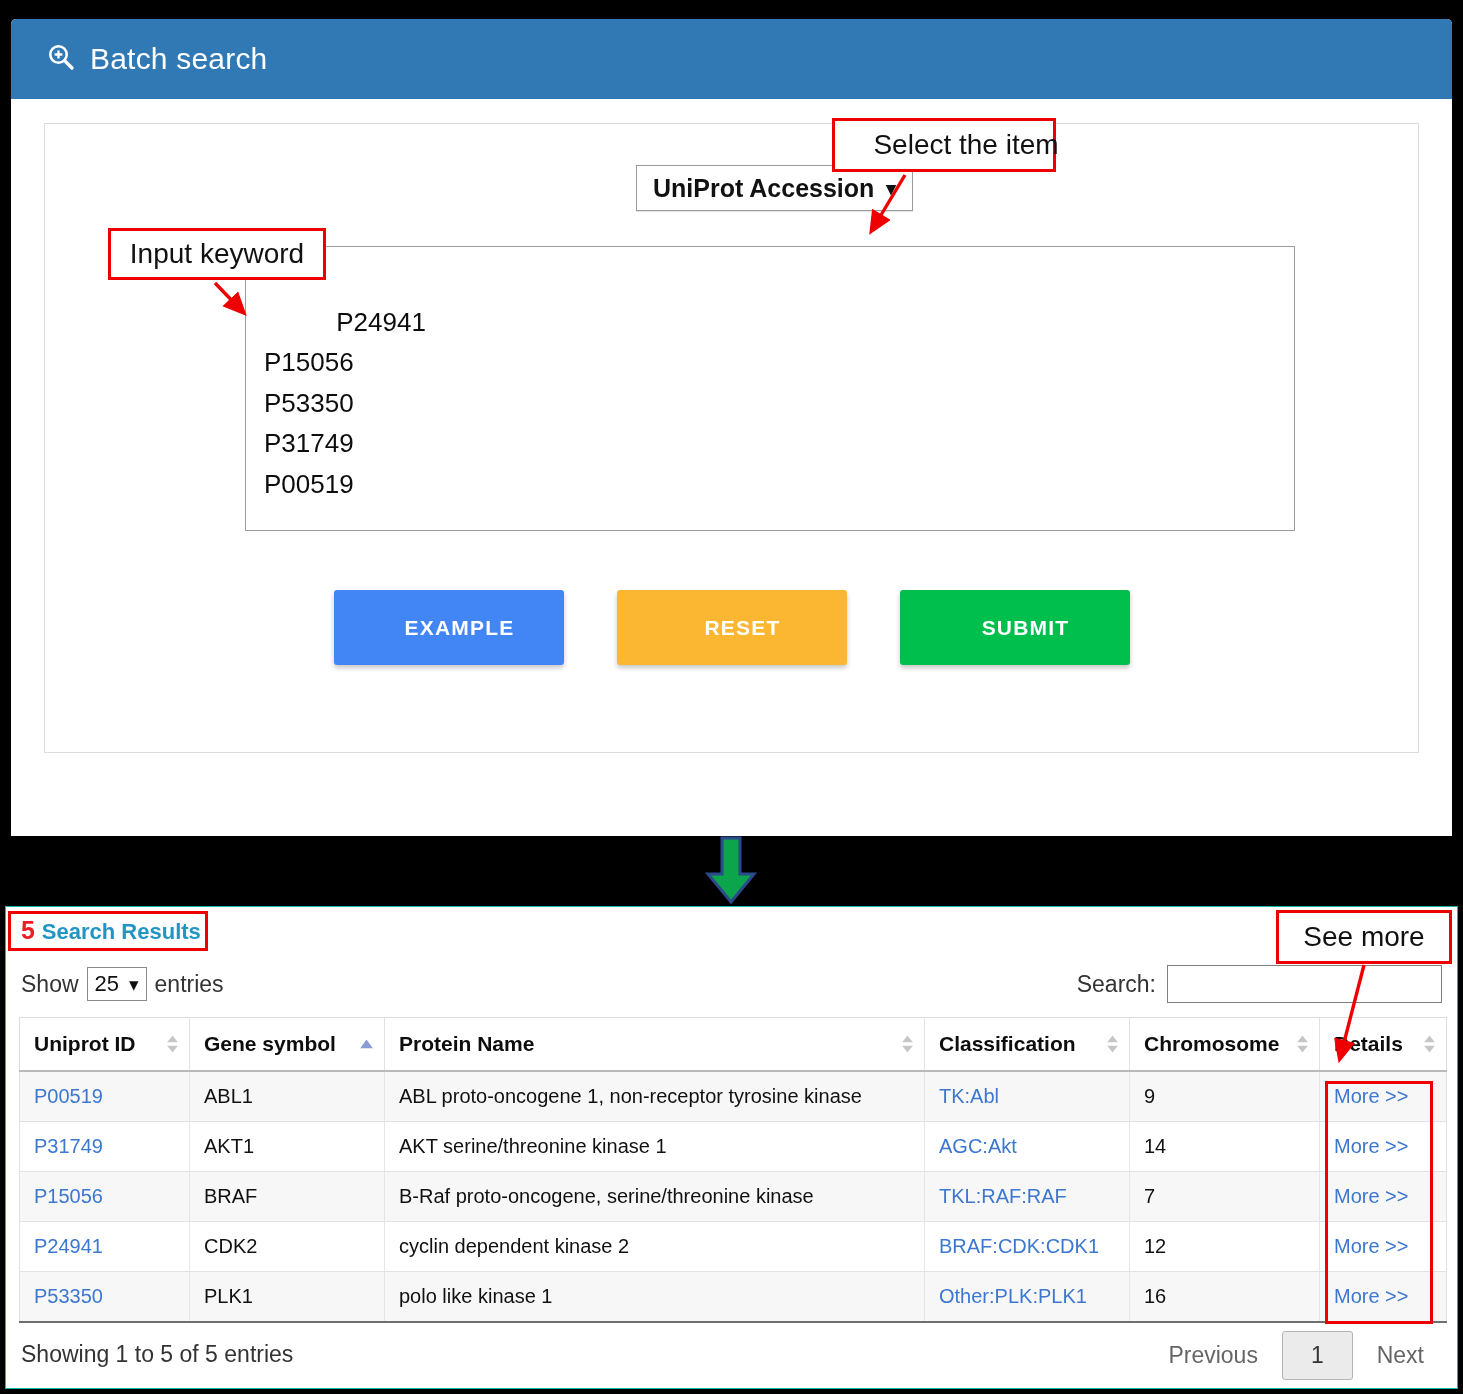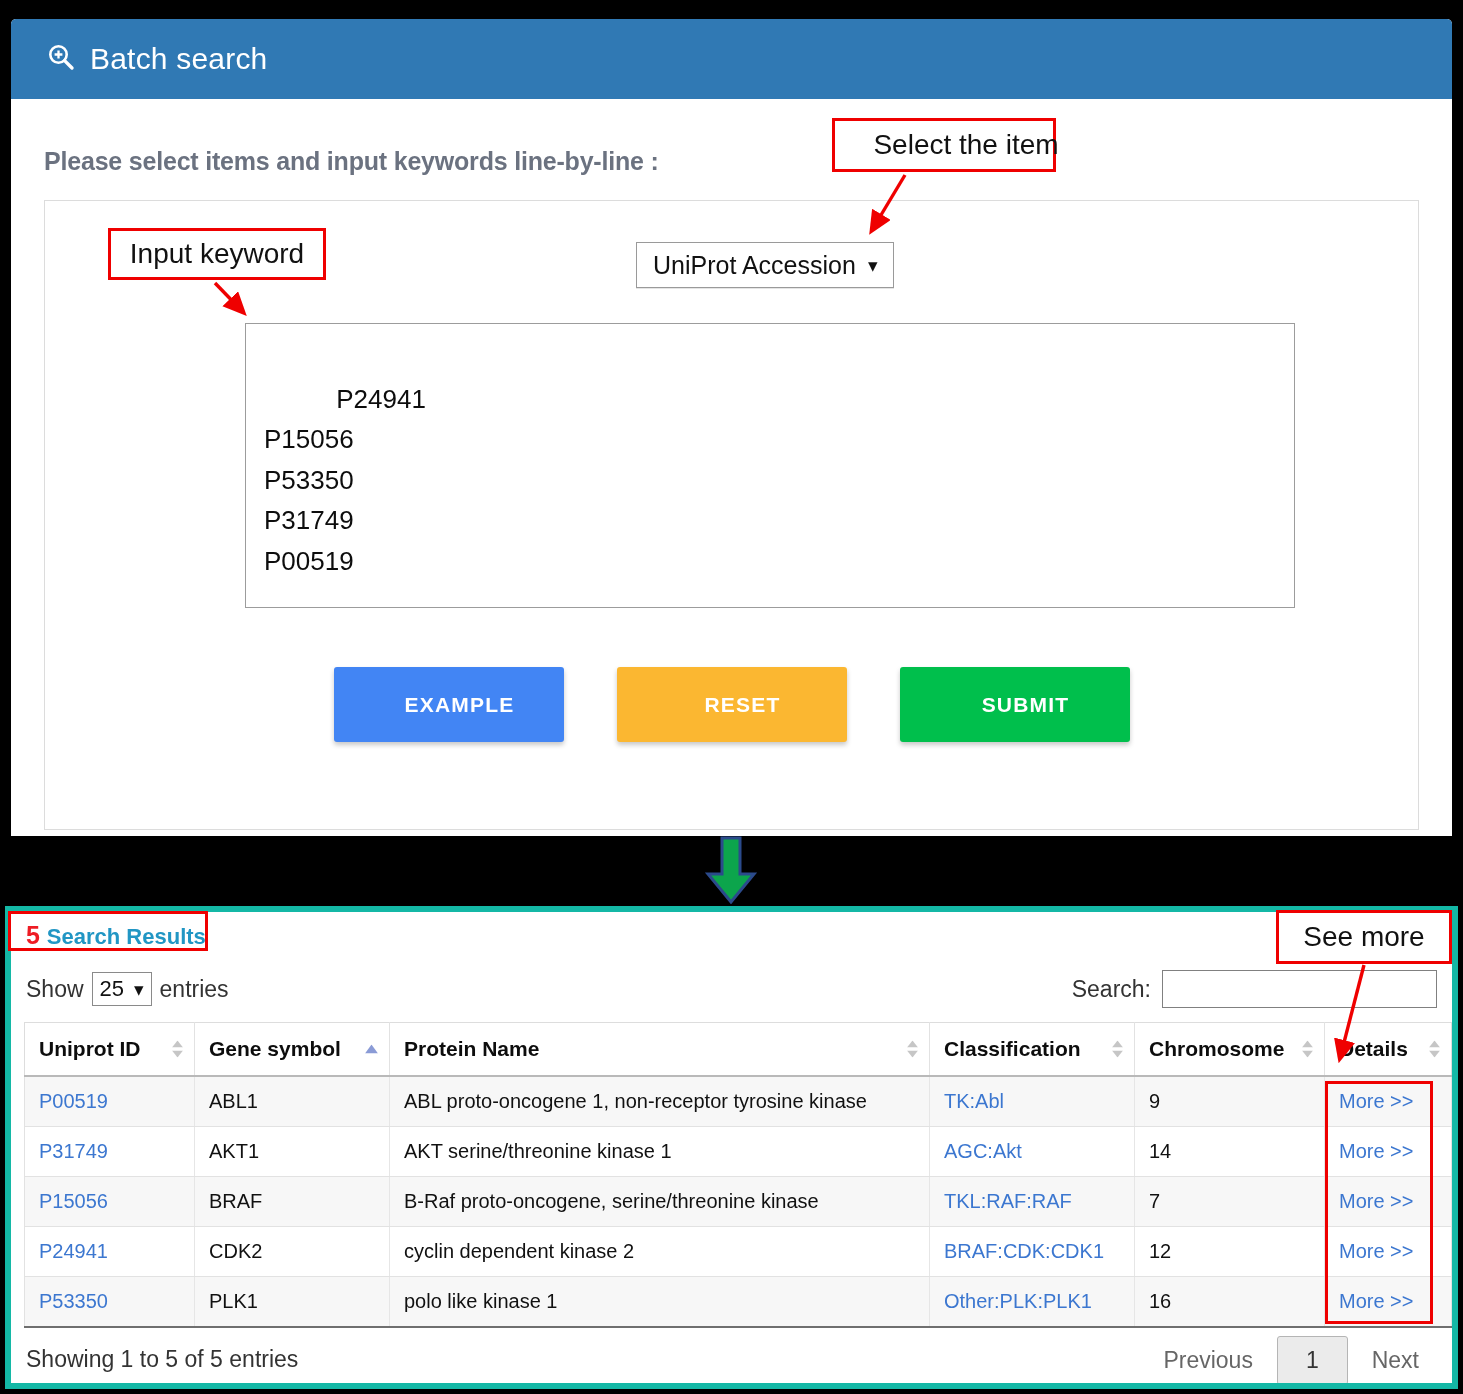--- a/index.html
+++ b/index.html
@@ -53,20 +53,21 @@
   
   #select-wrap { position:absolute; left:591px; top:41px; }
   .fake-select {
     border:1px solid #9a9a9a;
     background:#fff;
     height:46px;
     padding:0 16px;
     display:flex; align-items:center; gap:12px;
     font-size:25px; color:#111;
     box-shadow:0 1px 0 rgba(0,0,0,.10);
+    font-weight:bold;
   }
   .chev { font-size:19px; line-height:1; color:#111; }
 
   
   #textarea-box {
     position:absolute; left:200px; top:122px; width:1050px; height:285px;
     border:1px solid #9c9c9c;
     background:#fff;
     padding:14px 18px;
     font-size:26px; line-height:40.5px; color:#0d0d0d;
@@ -94,21 +95,21 @@
     padding-left:22px;
   }
 
   
   #green-arrow { position:absolute; left:697px; top:836px; }
 
   
   #bottom-panel {
     position:absolute; left:5px; top:906px; width:1453px; height:483px;
     background:#ffffff;
-    border:6px solid #14b8a6;
+    border:1px solid #14b8a6;
     padding:0 13px;
     overflow:hidden;
   }
 
   #results-title-row { position:relative; height:52px; }
   #results-title {
     position:absolute; left:2px; top:9px;
     font-size:25px; font-weight:bold;
     white-space:nowrap;
   }
@@ -229,21 +230,20 @@
           <circle cx="12.5" cy="12.5" r="8.2" fill="none" stroke="#ffffff" stroke-width="2.6"></circle>
           <line x1="12.5" y1="8.6" x2="12.5" y2="16.4" stroke="#ffffff" stroke-width="2.3"></line>
           <line x1="8.6" y1="12.5" x2="16.4" y2="12.5" stroke="#ffffff" stroke-width="2.3"></line>
           <line x1="18.6" y1="18.6" x2="26" y2="26" stroke="#ffffff" stroke-width="3.4" stroke-linecap="round"></line>
         </svg>
       </span>
       <span class="title-txt">Batch search</span>
     </div>
 
     <div id="panel-body">
-      <div id="instruction">Please select items and input keywords line-by-line :</div>
 
       <div id="inner-card">
 
         <div id="select-wrap">
           <div class="fake-select">
             <span>UniProt Accession</span>
             <span class="chev">▾</span>
           </div>
         </div>
 

